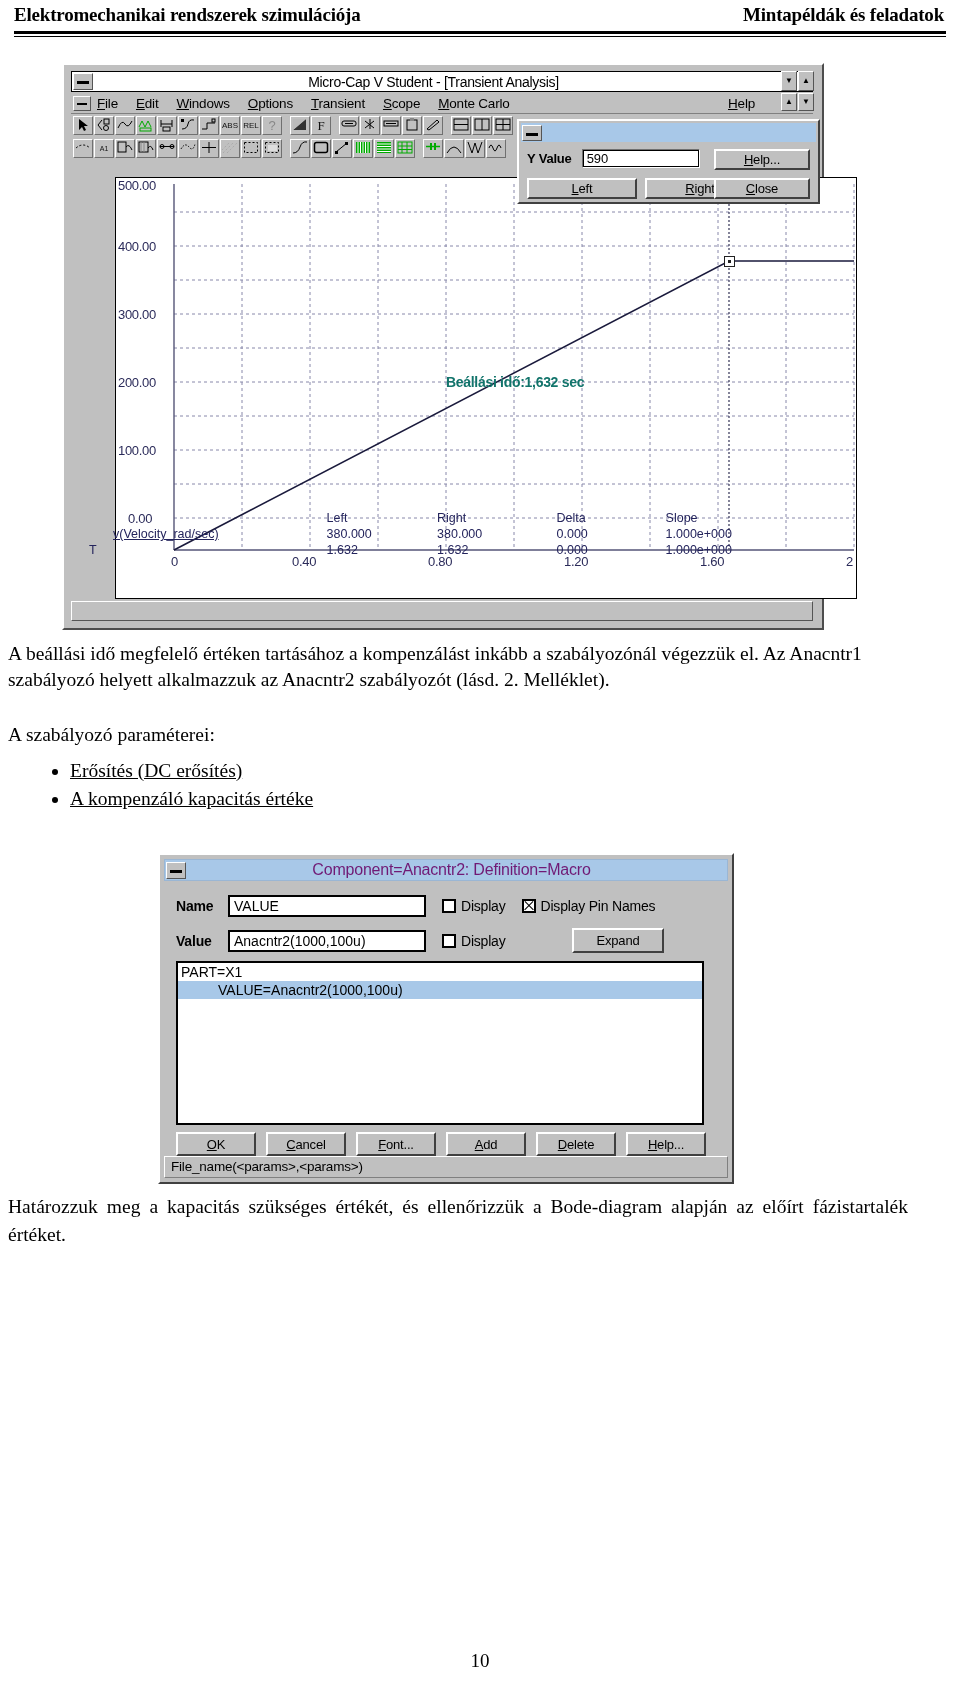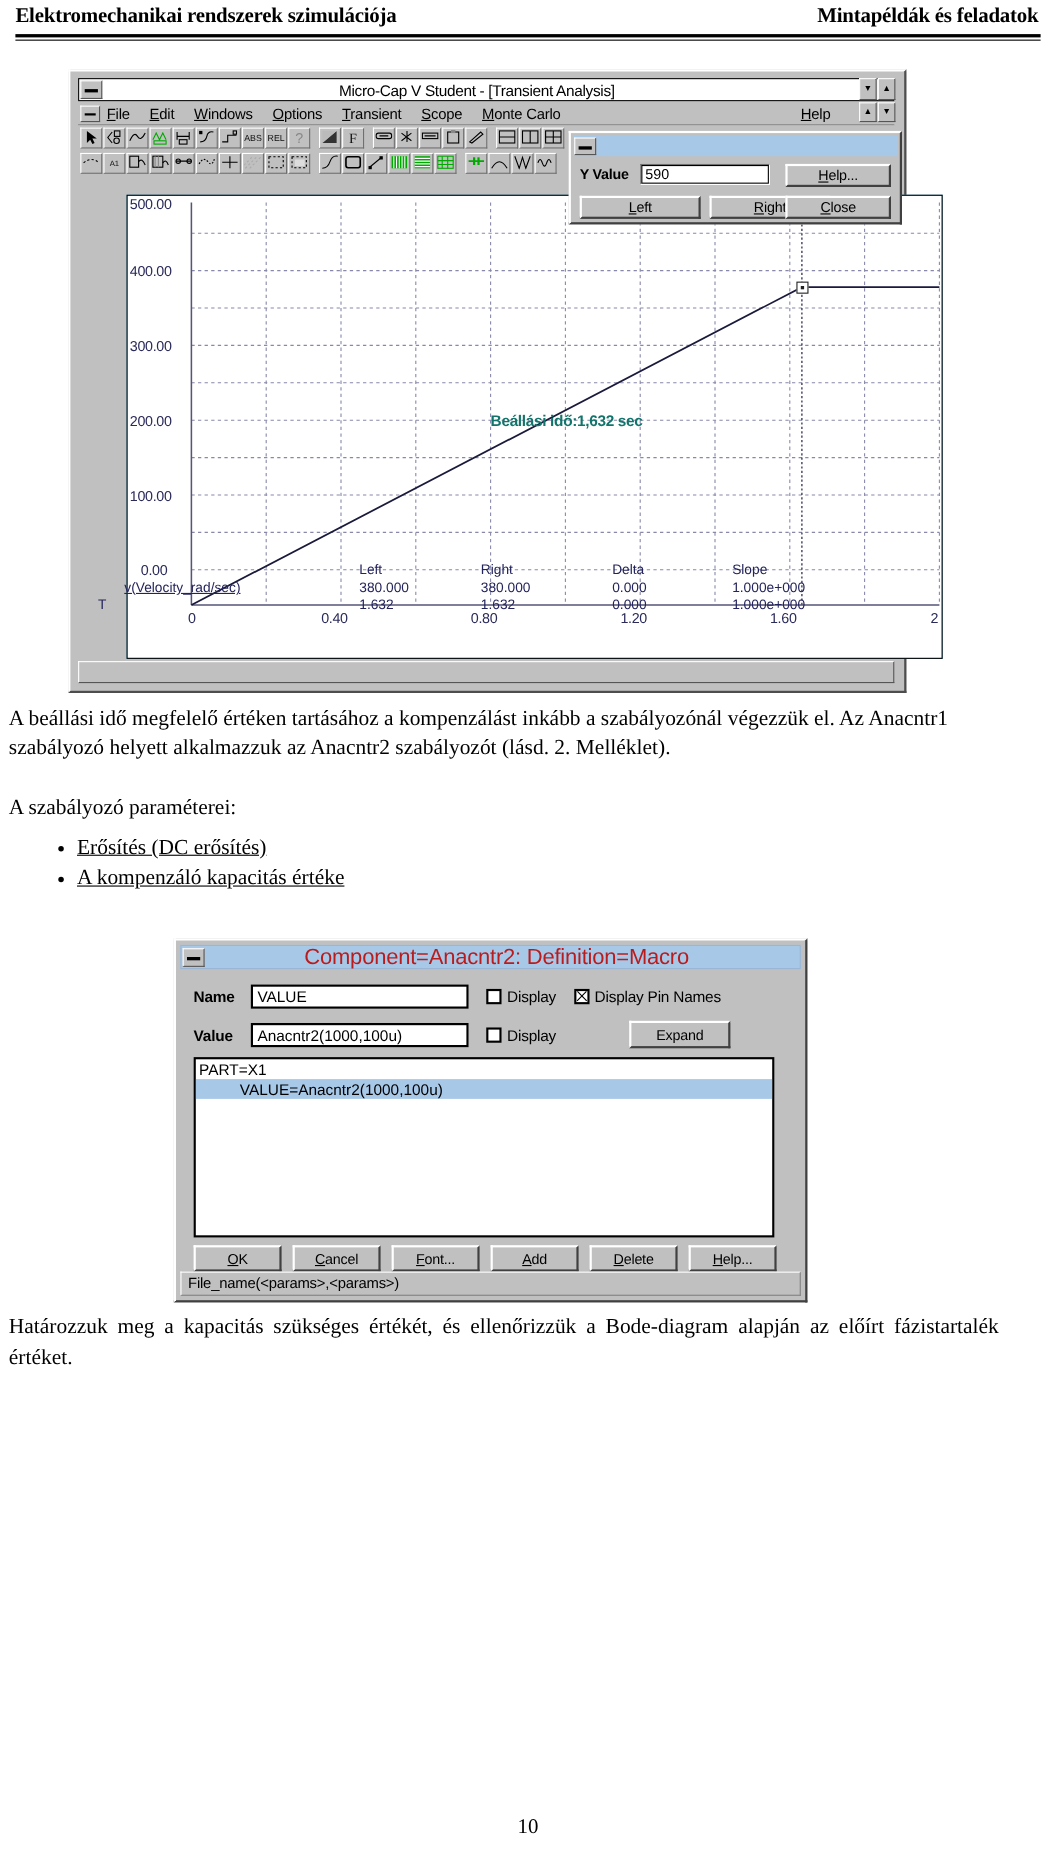--- a/index.html
+++ b/index.html
@@ -417,22 +417,22 @@
     height: 22px;
     background: #a8c8e8;
     display: flex;
     align-items: center;
     border: 1px solid #9ab6d4;
     box-sizing: border-box;
   }
   .comp-title-text {
     flex: 1;
     text-align: center;
-    font-size: 20px;
-    color: #b91c1c;
+    font-size: 16px;
+    color: #701a75;
     letter-spacing: -0.2px;
     padding-right: 10px;
   }
   .comp-row {
     position: absolute;
     display: flex;
     align-items: center;
   }
   .comp-row.r1 { left: 16px; top: 40px; }
   .comp-row.r2 { left: 16px; top: 75px; }

